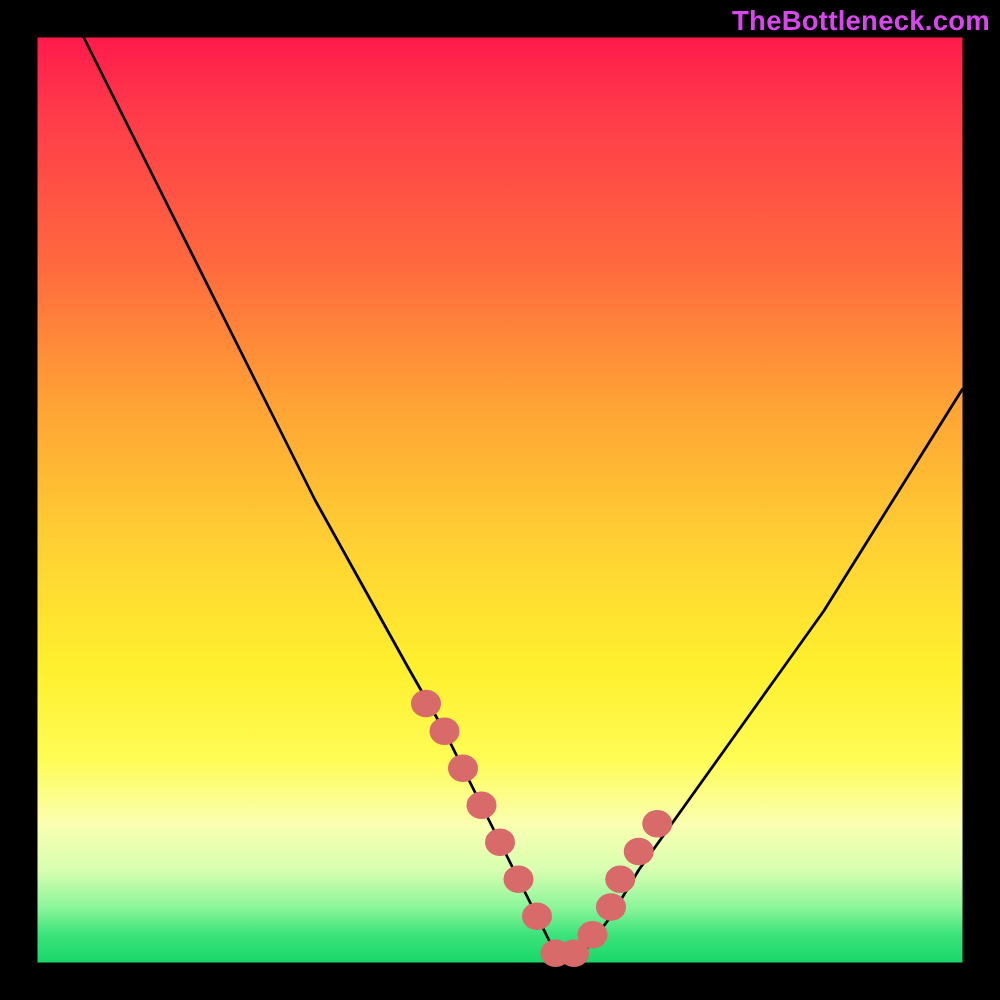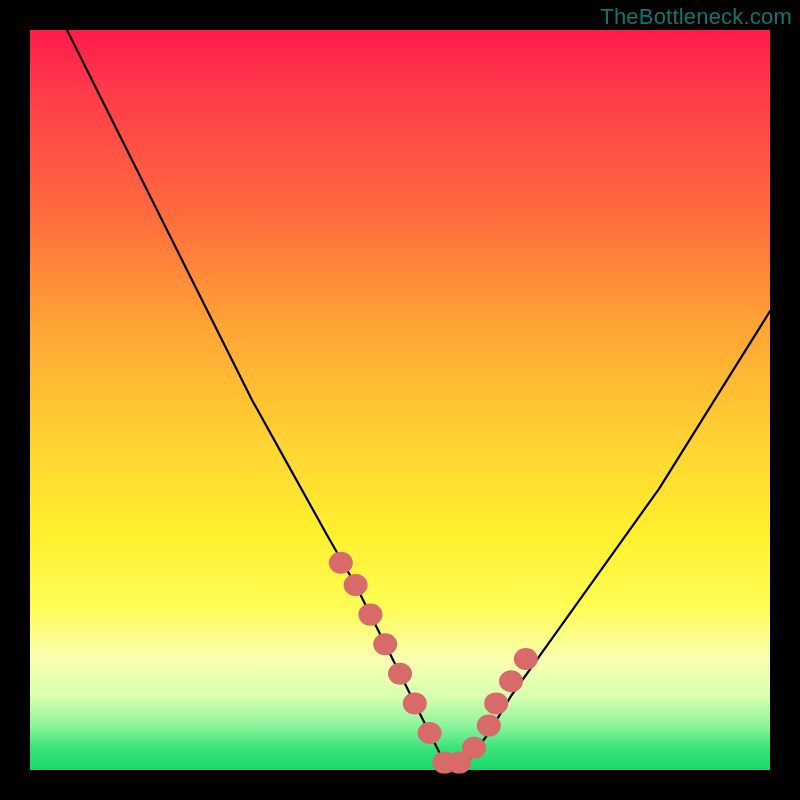--- a/index.html
+++ b/index.html
@@ -38,23 +38,23 @@
       #d8ffb0 90%,
       #8cf59a 94%,
       #3be37a 97%,
       #18d86a 100%
     );
   }
   .watermark {
     position: absolute;
     top: 4px;
     right: 8px;
-    color: #0f766e;
+    color: #d946ef;
     font-size: 22px;
-    font-weight: 400;
+    font-weight: 700;
     letter-spacing: 0.2px;
     user-select: none;
   }
   svg.curve {
     position: absolute;
     left: 0;
     top: 0;
     width: 740px;
     height: 740px;
     overflow: visible;

